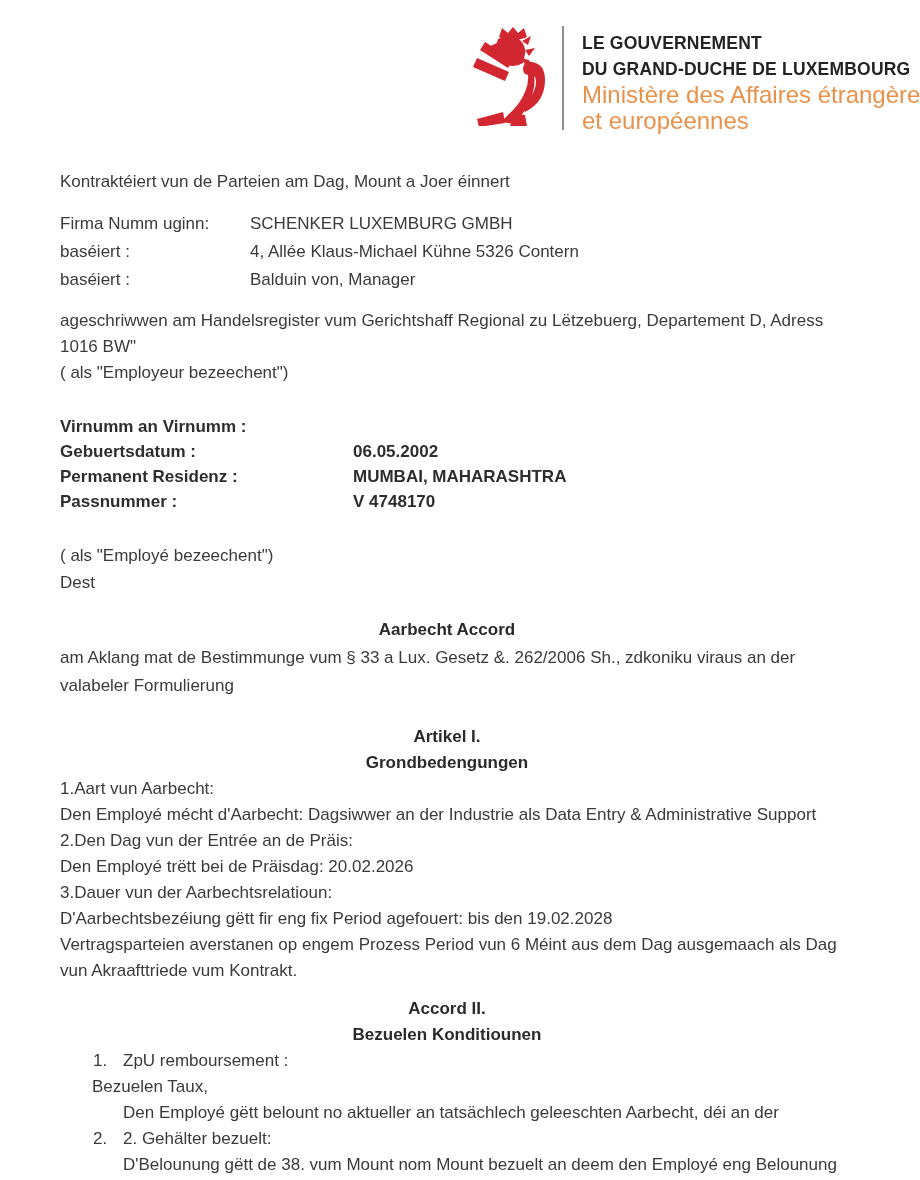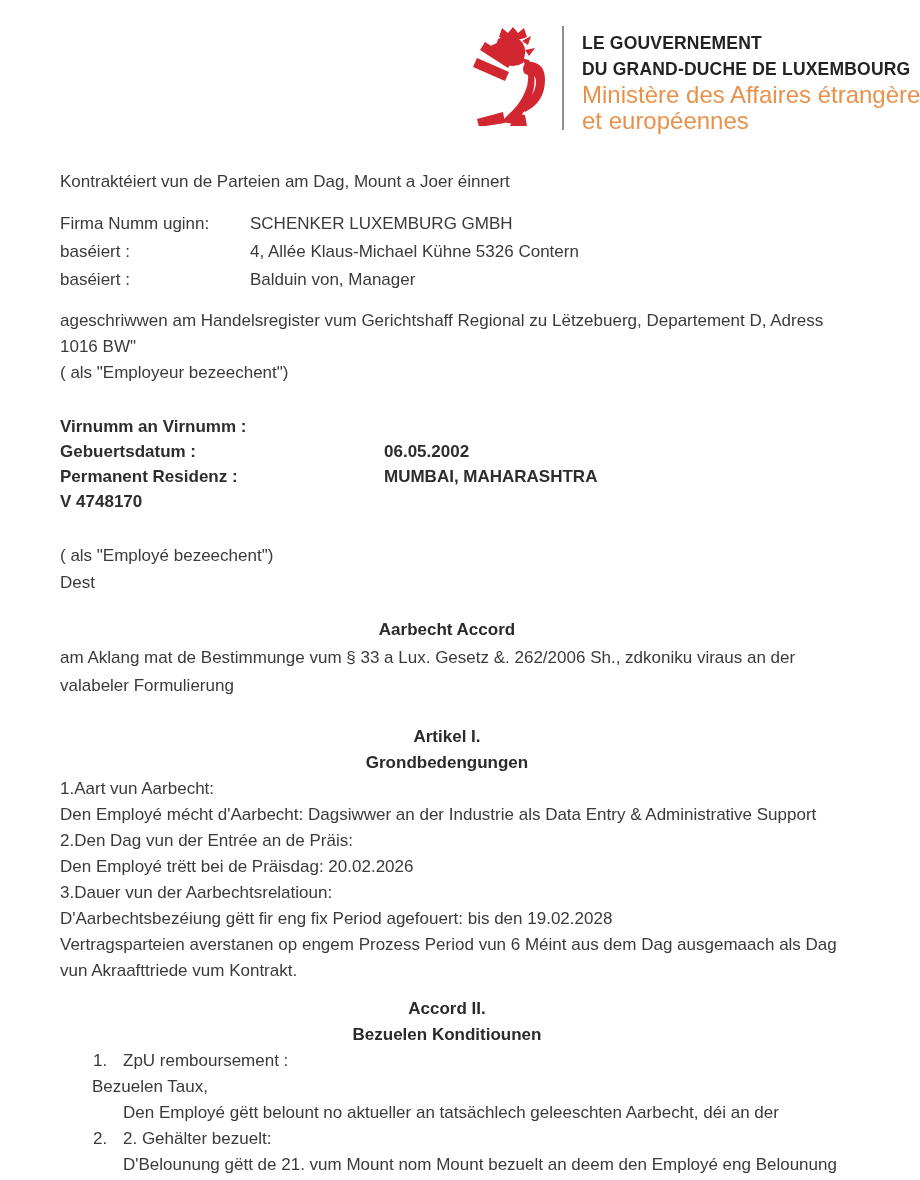--- a/index.html
+++ b/index.html
@@ -24,21 +24,21 @@
   .gov-black { font-weight:bold; font-size:17.5px; color:#232323; letter-spacing:0.2px; }
   .gov-orange { color:#e8914a; font-size:24px; }
   
   .line { white-space:nowrap; line-height:26px; }
   .intro { margin-top:38px; line-height:28px; }
   .kv { margin-top:14px; }
   .kv-row { display:flex; line-height:28px; white-space:nowrap; }
   .kv-label { width:190px; flex:none; }
   .registration { margin-top:14px; }
   .employee { margin-top:28px; font-weight:bold; color:#2d2d2d; }
-  .employee .kv-row { line-height:25px;gap:31px; }
+  .employee .kv-row { line-height:25px; }
   .employee .kv-label { width:293px; }
   .designation { margin-top:28px; }
   .designation .line { line-height:27px; }
   .accord { margin-top:20px; }
   .accord .line { line-height:28px; }
   .heading { text-align:center; font-weight:bold; color:#2a2a2a; margin-right:36px; white-space:nowrap; }
   .accord .heading { line-height:28px; }
   .article1 { margin-top:24px; }
   .article2 { margin-top:12px; }
   .li-row { display:flex; padding-left:33px; line-height:26px; white-space:nowrap; }
@@ -117,20 +117,21 @@
     </div>
     <div class="kv-row">
       <span class="kv-label">Gebuertsdatum :</span>
       <span class="kv-value">06.05.2002</span>
     </div>
     <div class="kv-row">
       <span class="kv-label">Permanent Residenz :</span>
       <span class="kv-value">MUMBAI, MAHARASHTRA</span>
     </div>
     <div class="kv-row">
+      <span class="kv-label">Passnummer :</span>
       <span class="kv-value">V 4748170</span>
     </div>
   </div>
 
   <div class="designation">
     <div class="line">( als "Employé bezeechent")</div>
     <div class="line">Dest</div>
   </div>
 
   <div class="accord">
@@ -158,16 +159,16 @@
     <div class="li-row">
       <span class="li-num">1.</span>
       <span>ZpU remboursement :</span>
     </div>
     <div class="line li-out">Bezuelen Taux,</div>
     <div class="line li-cont">Den Employé gëtt belount no aktueller an tatsächlech geleeschten Aarbecht, déi an der</div>
     <div class="li-row">
       <span class="li-num">2.</span>
       <span>2. Gehälter bezuelt:</span>
     </div>
-    <div class="line li-cont">D'Belounung gëtt de 21. vum Mount nom Mount bezuelt an deem den Employé eng Belounung</div>
+    <div class="line li-cont">D'Belounung gëtt de 38. vum Mount nom Mount bezuelt an deem den Employé eng Belounung</div>
   </div>
 
 </div>
 
 </body></html>

